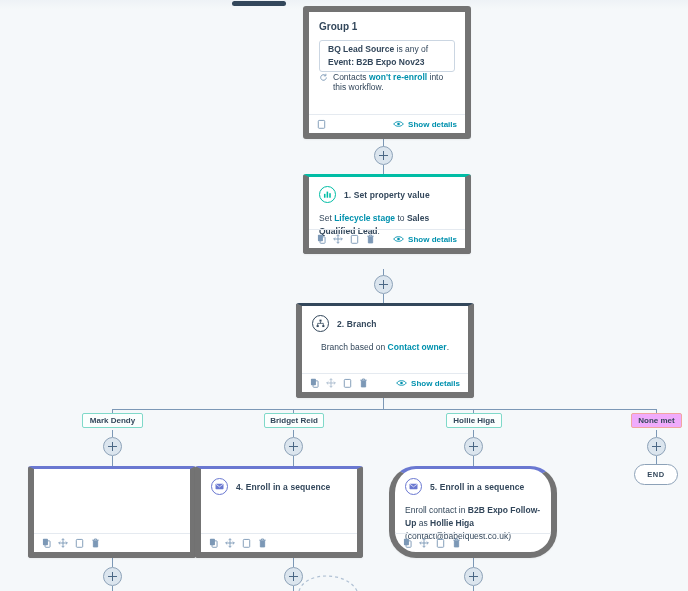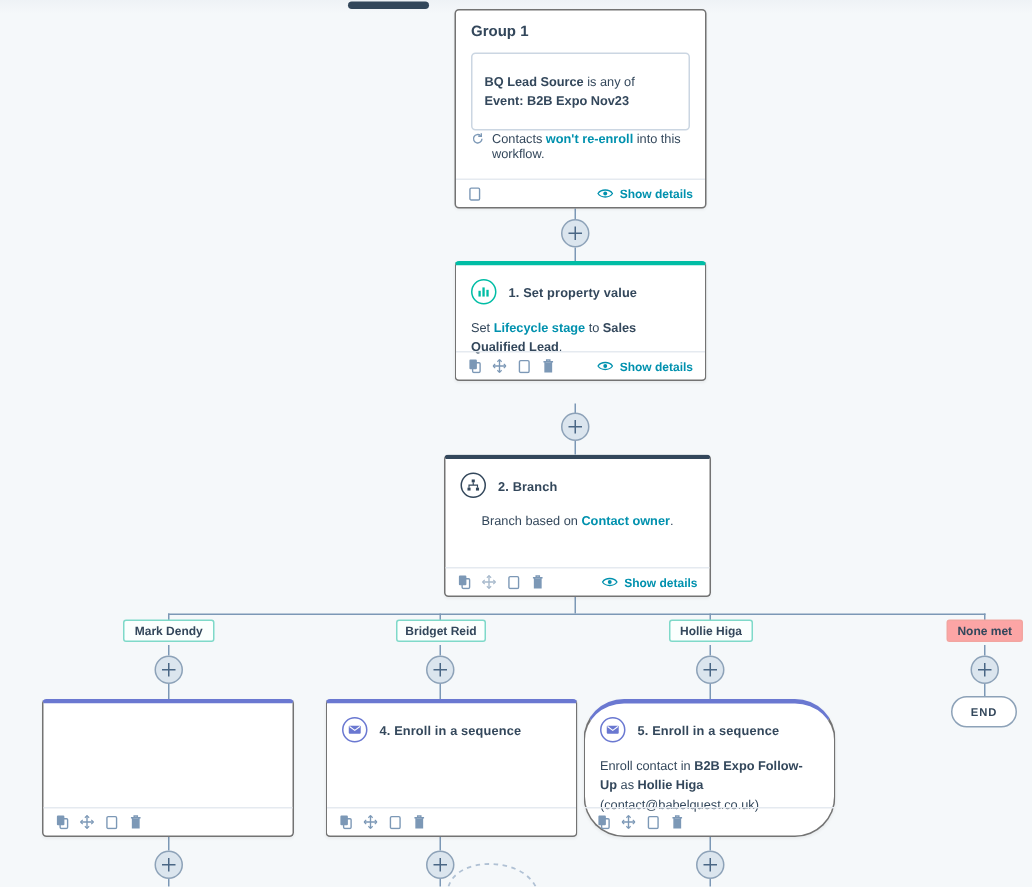--- a/index.html
+++ b/index.html
@@ -71,21 +71,21 @@
   }
   .plus-btn::after {
     left: 8px; top: 4px;
     width: 1.4px; height: 9px;
   }
 
   
   .card {
     position: absolute;
     background: #ffffff;
-    border: 1px solid #737373;
+    border: 6px solid #737373;
     border-radius: 3px;
     box-sizing: border-box;
     box-shadow: 0 1px 2px rgba(0,0,0,0.05);
   }
   .card.accent-top { border-top-width: 3px; border-top-style: solid; }
   .card.accent-teal { border-top-color: #00bda5; }
   .card.accent-navy { border-top-color: #33475b; }
   .card.accent-purple { border-top-color: #6a78d1; }
 
   .card-body { padding: 9px 10px 4px 10px; }
@@ -128,21 +128,21 @@
     line-height: 1.55;
     color: #33475b;
   }
   .card-text b { font-weight: bold; }
   .link { color: #0091ae; font-weight: bold; }
 
   
   .filter-box {
     border: 1px solid #cbd6e2;
     border-radius: 3px;
-    padding: 12px 8px;
+    padding: 2px 8px;
     font-size: 8.5px;
     line-height: 1.55;
     background: #fff;
   }
 
   .reenroll-row {
     display: flex;
     align-items: flex-start;
     gap: 5px;
     font-size: 8.5px;
@@ -184,21 +184,21 @@
     align-items: center;
     justify-content: center;
     font-size: 8px;
     font-weight: bold;
     color: #33475b;
     box-sizing: border-box;
     white-space: nowrap;
     padding: 0 6px;
   }
   .branch-label.teal { border: 1px solid #7fd9c9; background: #fbfffe; }
-  .branch-label.red  { border: 1px solid #f2a5a0; background: #fca5a5; }
+  .branch-label.red  { border: 1px solid #f2a5a0; background: #f0abfc; }
 
   
   .end-node {
     position: absolute;
     width: 44px; height: 21px;
     border: 1px solid #8da2b8;
     border-radius: 11px;
     background: #ffffff;
     display: flex;
     align-items: center;
@@ -414,21 +414,21 @@
           <rect x="1.5" y="2" width="9" height="11" rx="1.2" fill="none" stroke="#7c98b6" stroke-width="1.3"></rect>
         </svg>
         <svg width="9" height="10" viewBox="0 0 12 14">
           <path d="M1.5 3 H10.5 M3 3 V12.5 H9 V3 M4.5 3 V1.4 H7.5 V3" fill="none" stroke="#7c98b6" stroke-width="1.3"></path>
           <rect x="3" y="3.6" width="6" height="9" fill="#7c98b6"></rect>
         </svg>
       </div>
     </div>
   </div>
 
-  <div class="card accent-top accent-purple" style="left:217px; top:466px; width:168px; height:92px;">
+  <div class="card accent-top accent-purple" style="left:195px; top:466px; width:168px; height:92px;">
     <div class="card-body">
       <div class="card-title-row">
         <span class="node-icon purple">
           <svg width="9" height="7" viewBox="0 0 14 10">
             <rect x="0.8" y="0.8" width="12.4" height="8.4" rx="1" fill="#6a78d1"></rect>
             <path d="M1.6 1.6 L7 5.6 L12.4 1.6" fill="none" stroke="#ffffff" stroke-width="1.1"></path>
           </svg>
         </span>
         <span class="card-title">4. Enroll in a sequence</span>
       </div>

